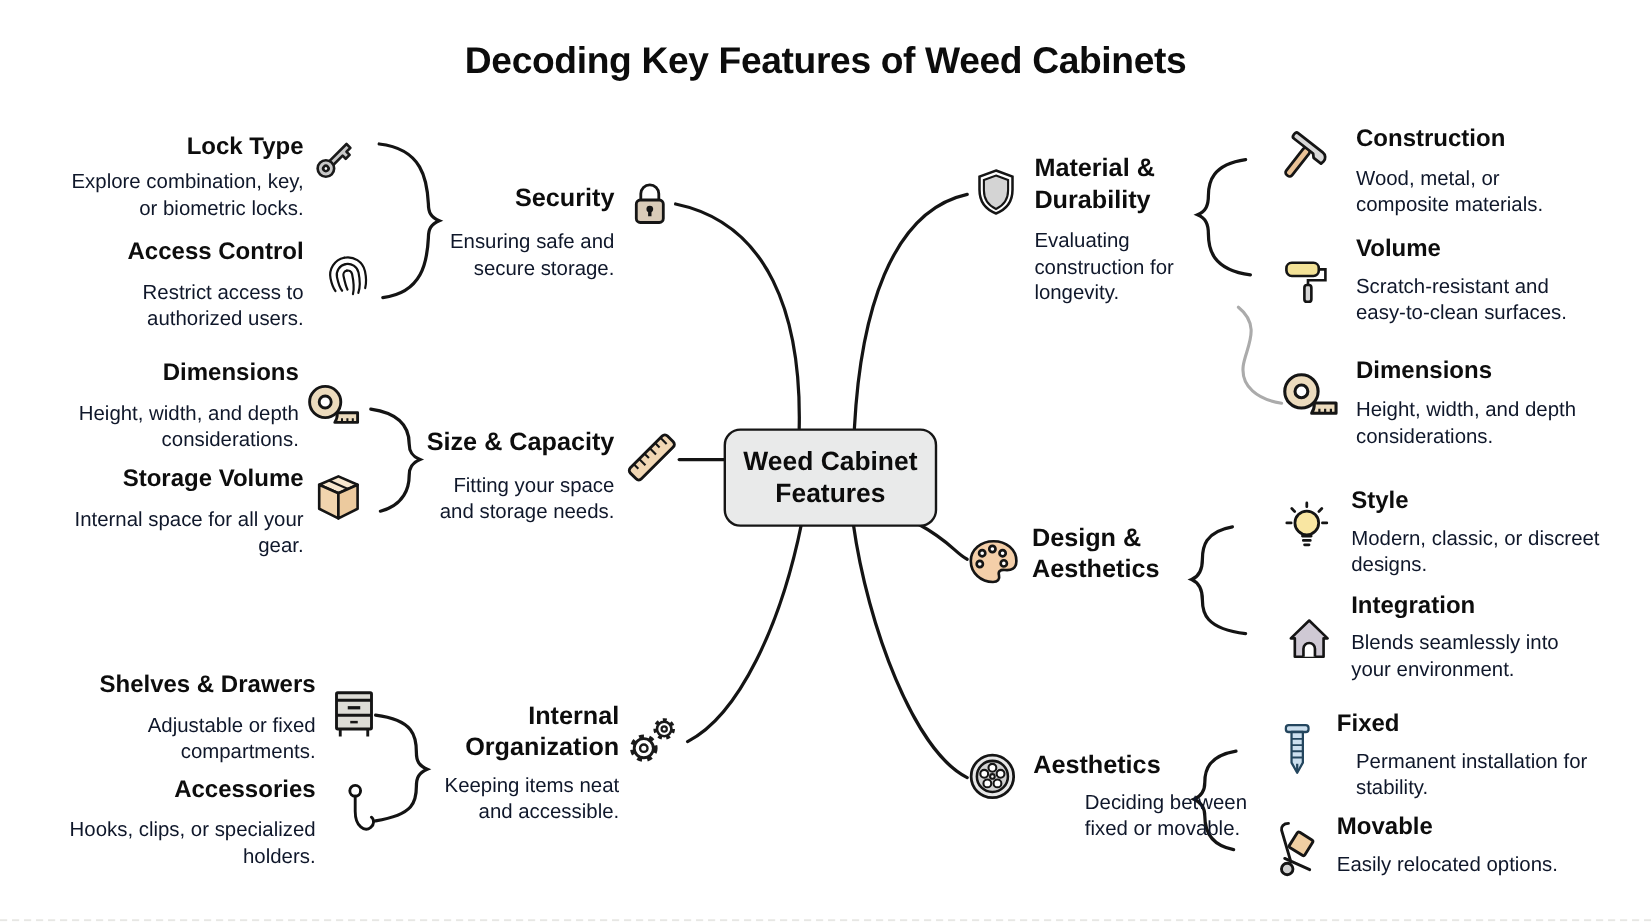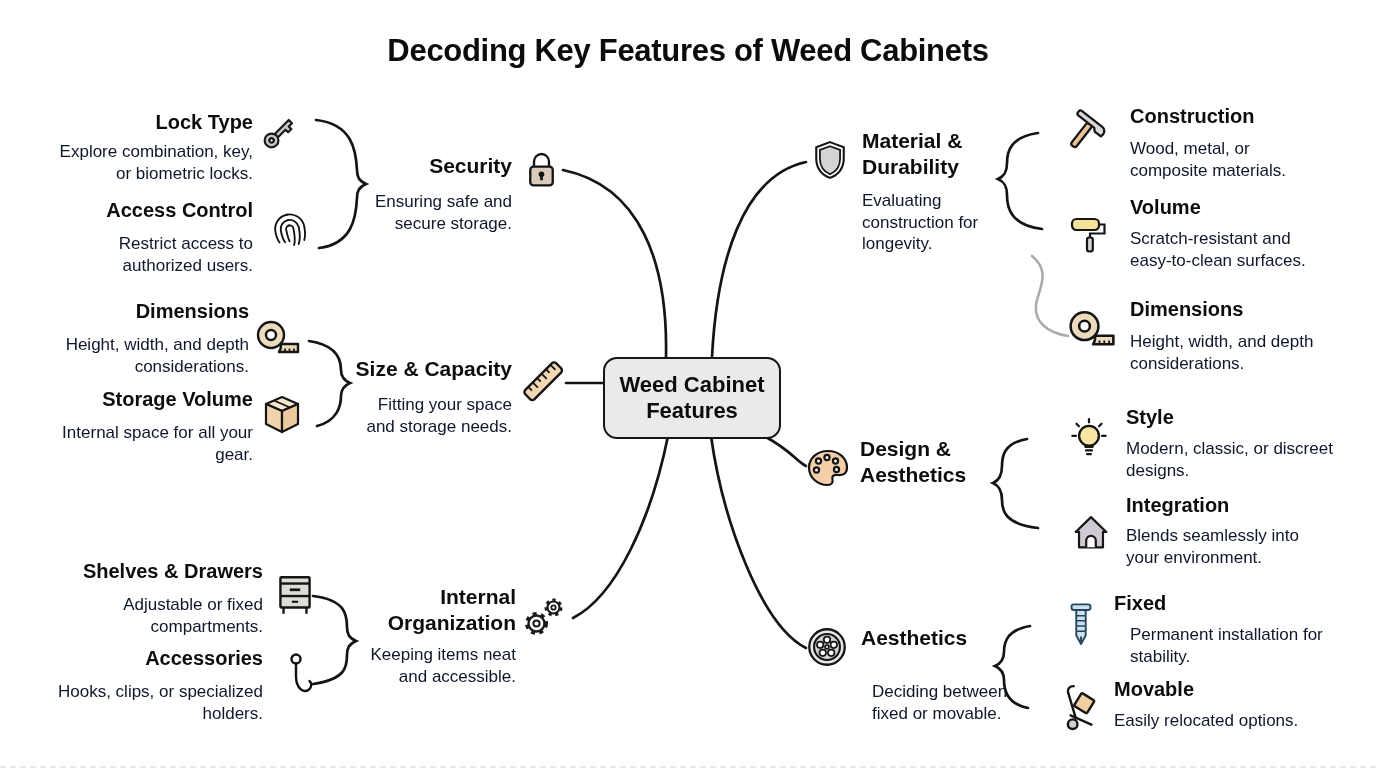--- a/index.html
+++ b/index.html
@@ -277,21 +277,21 @@
             <circle cx="16.9" cy="21.7" r="3.4"></circle>
         <circle cx="19.6" cy="30.1" r="3.4"></circle>
             <circle cx="28.4" cy="30.1" r="3.4"></circle>
         <circle cx="31.1" cy="21.7" r="3.4"></circle>
             <circle cx="24" cy="24" r="2"></circle>
       </g>
     </g>
       </svg>
   </span>
   <div class="abs hd parent ta-l" style="left:861px;top:625px;width:160px;">Aesthetics</div>
-  <div class="abs desc ta-l" style="left:872px;top:658px;width:155px;margin-top:23px;">Deciding between fixed or movable.</div>
+  <div class="abs desc ta-l" style="left:904px;top:658px;width:155px;">Deciding between fixed or movable.</div>
 
   <div class="abs hd ta-l" style="left:1114px;top:591px;width:200px;">Fixed</div>
   <div class="abs desc ta-l" style="left:1114px;top:624px;width:215px;margin-left:16px;">Permanent installation for stability.</div>
   <span class="abs icon" style="left:1064px;top:600px;width:34px;height:54px;">
     <svg viewBox="0 0 36 56">
         <g stroke="#24465e" stroke-width="2" fill="#cde0ef" stroke-linejoin="round">
       <rect x="8" y="4" width="20" height="6" rx="2.5"></rect>
       <path d="M13,10 v27 l5,9 5,-9 v-27 z"></path>
       <path d="M13,16 h10 M13,21.5 h10 M13,27 h10 M13,32.5 h10" fill="none" stroke-width="1.6"></path>
       <line x1="18" y1="38" x2="18" y2="45"></line>

